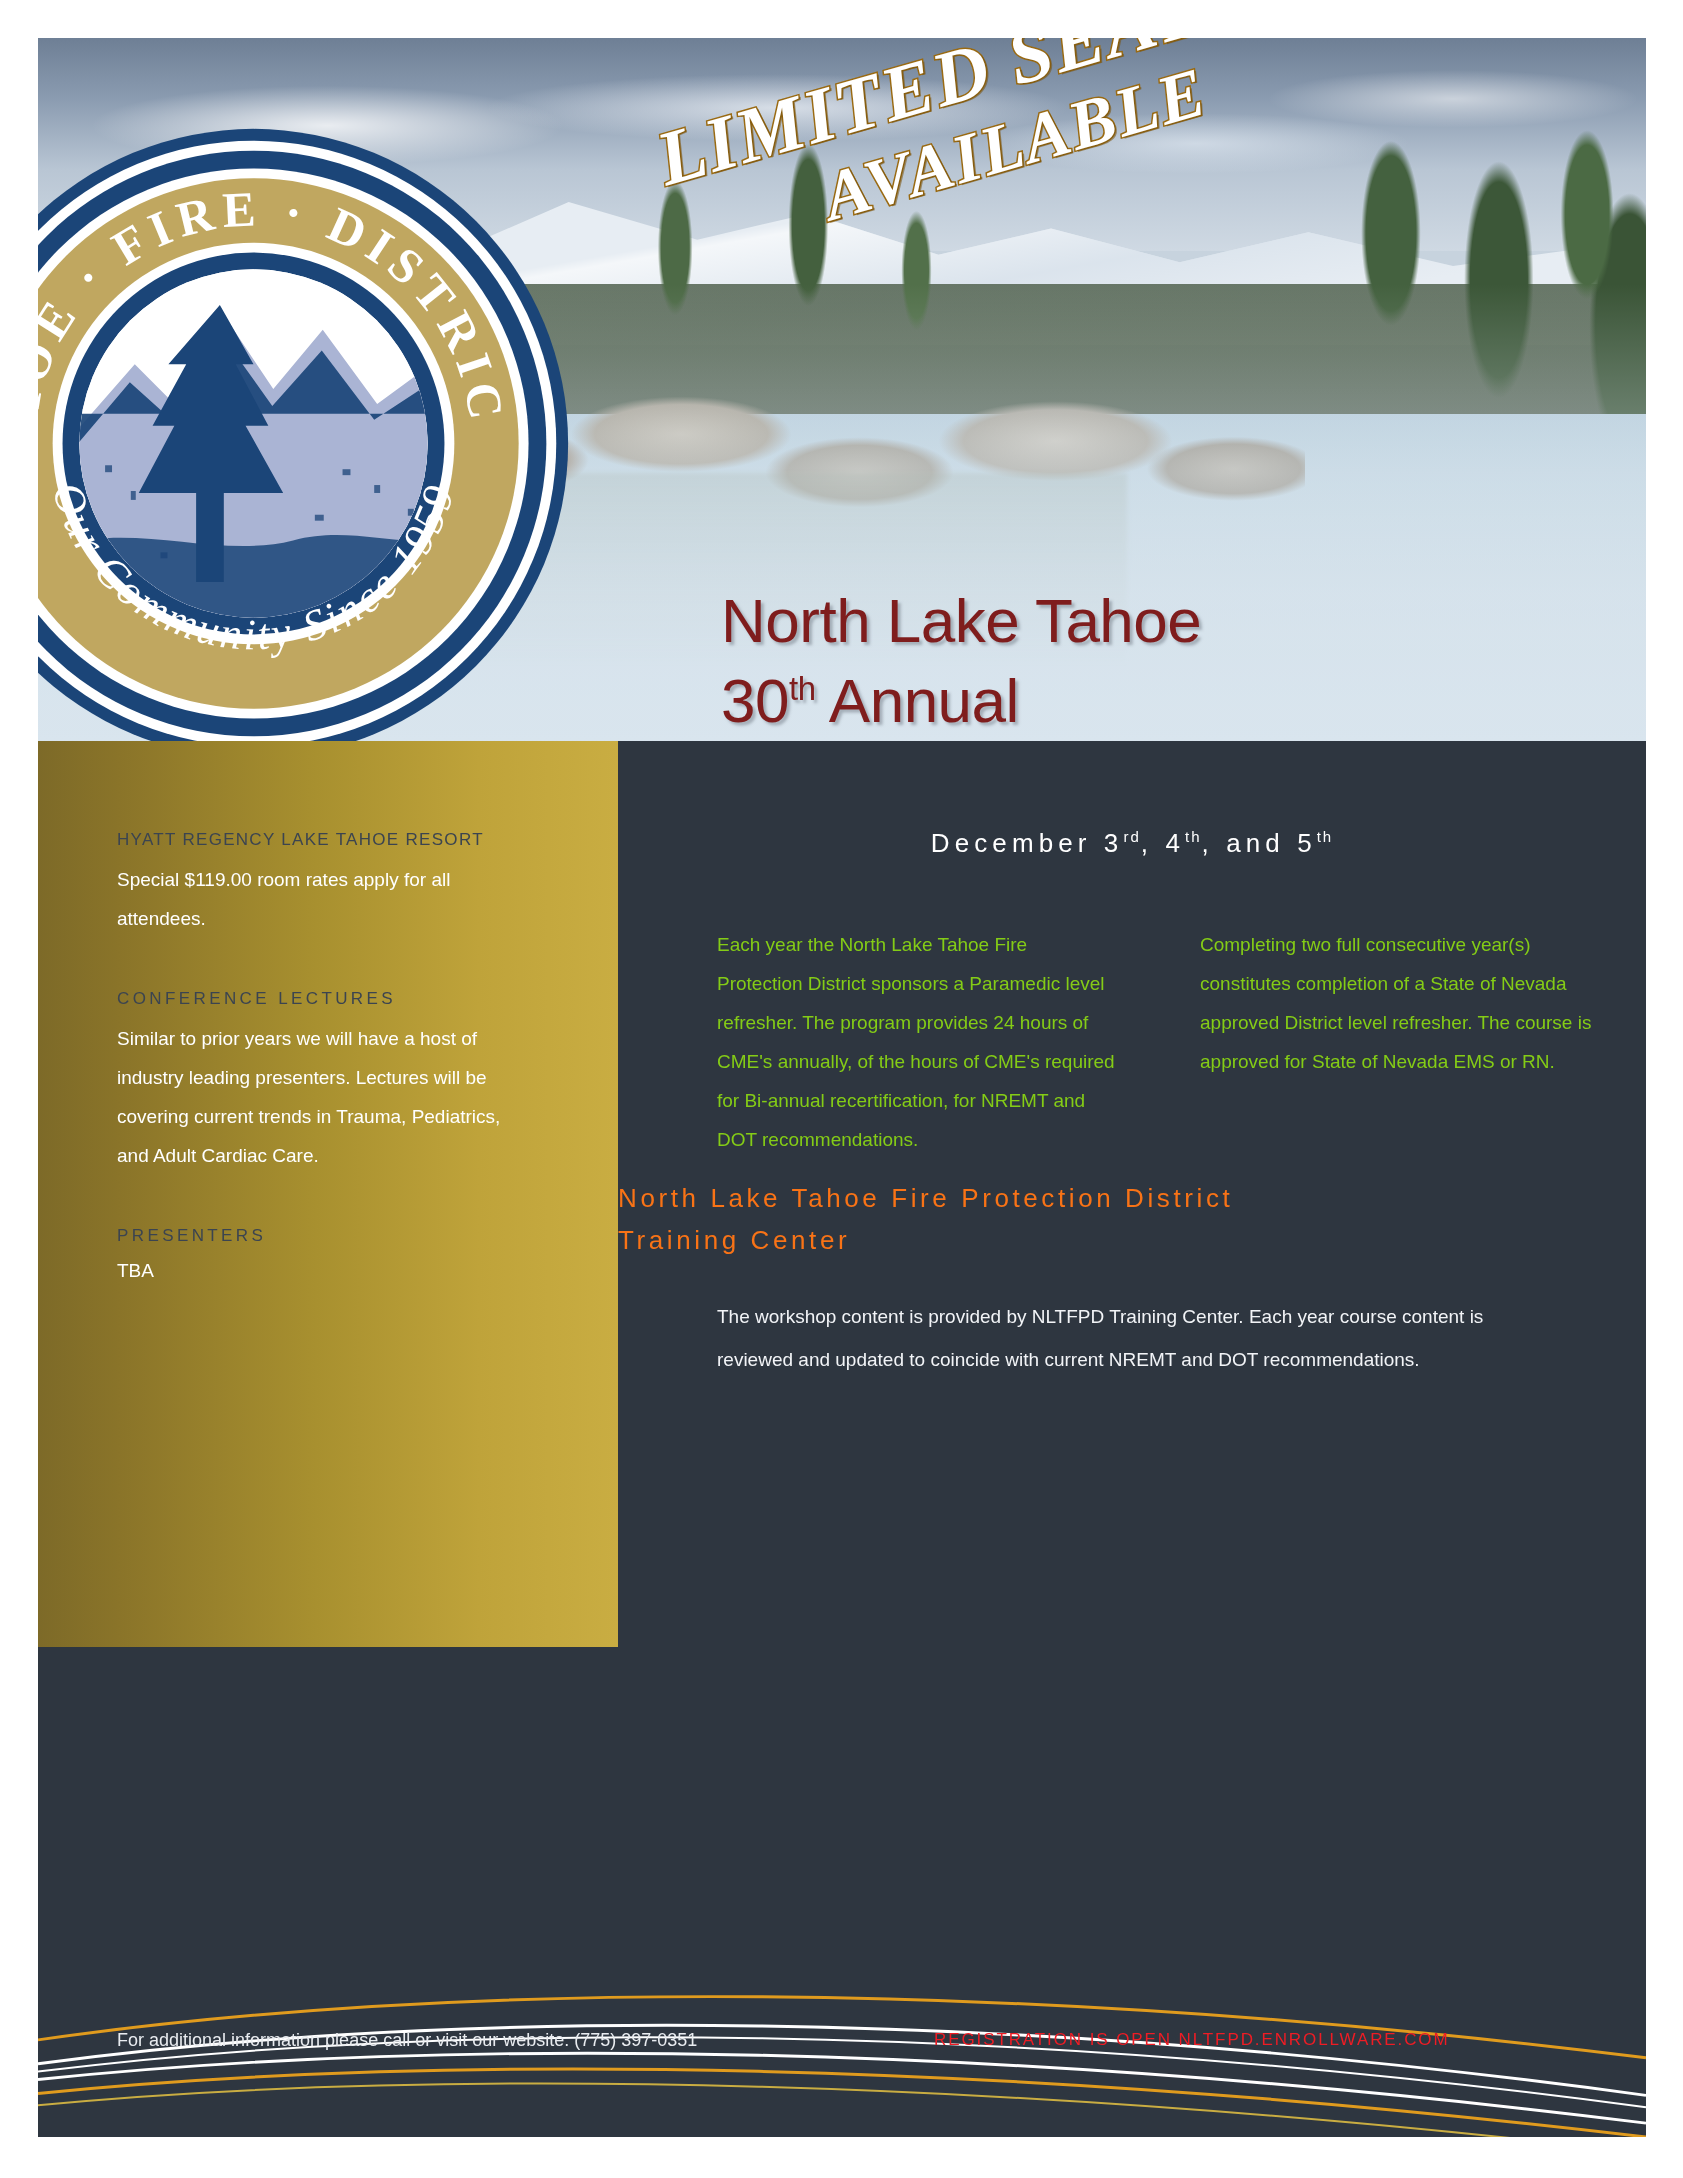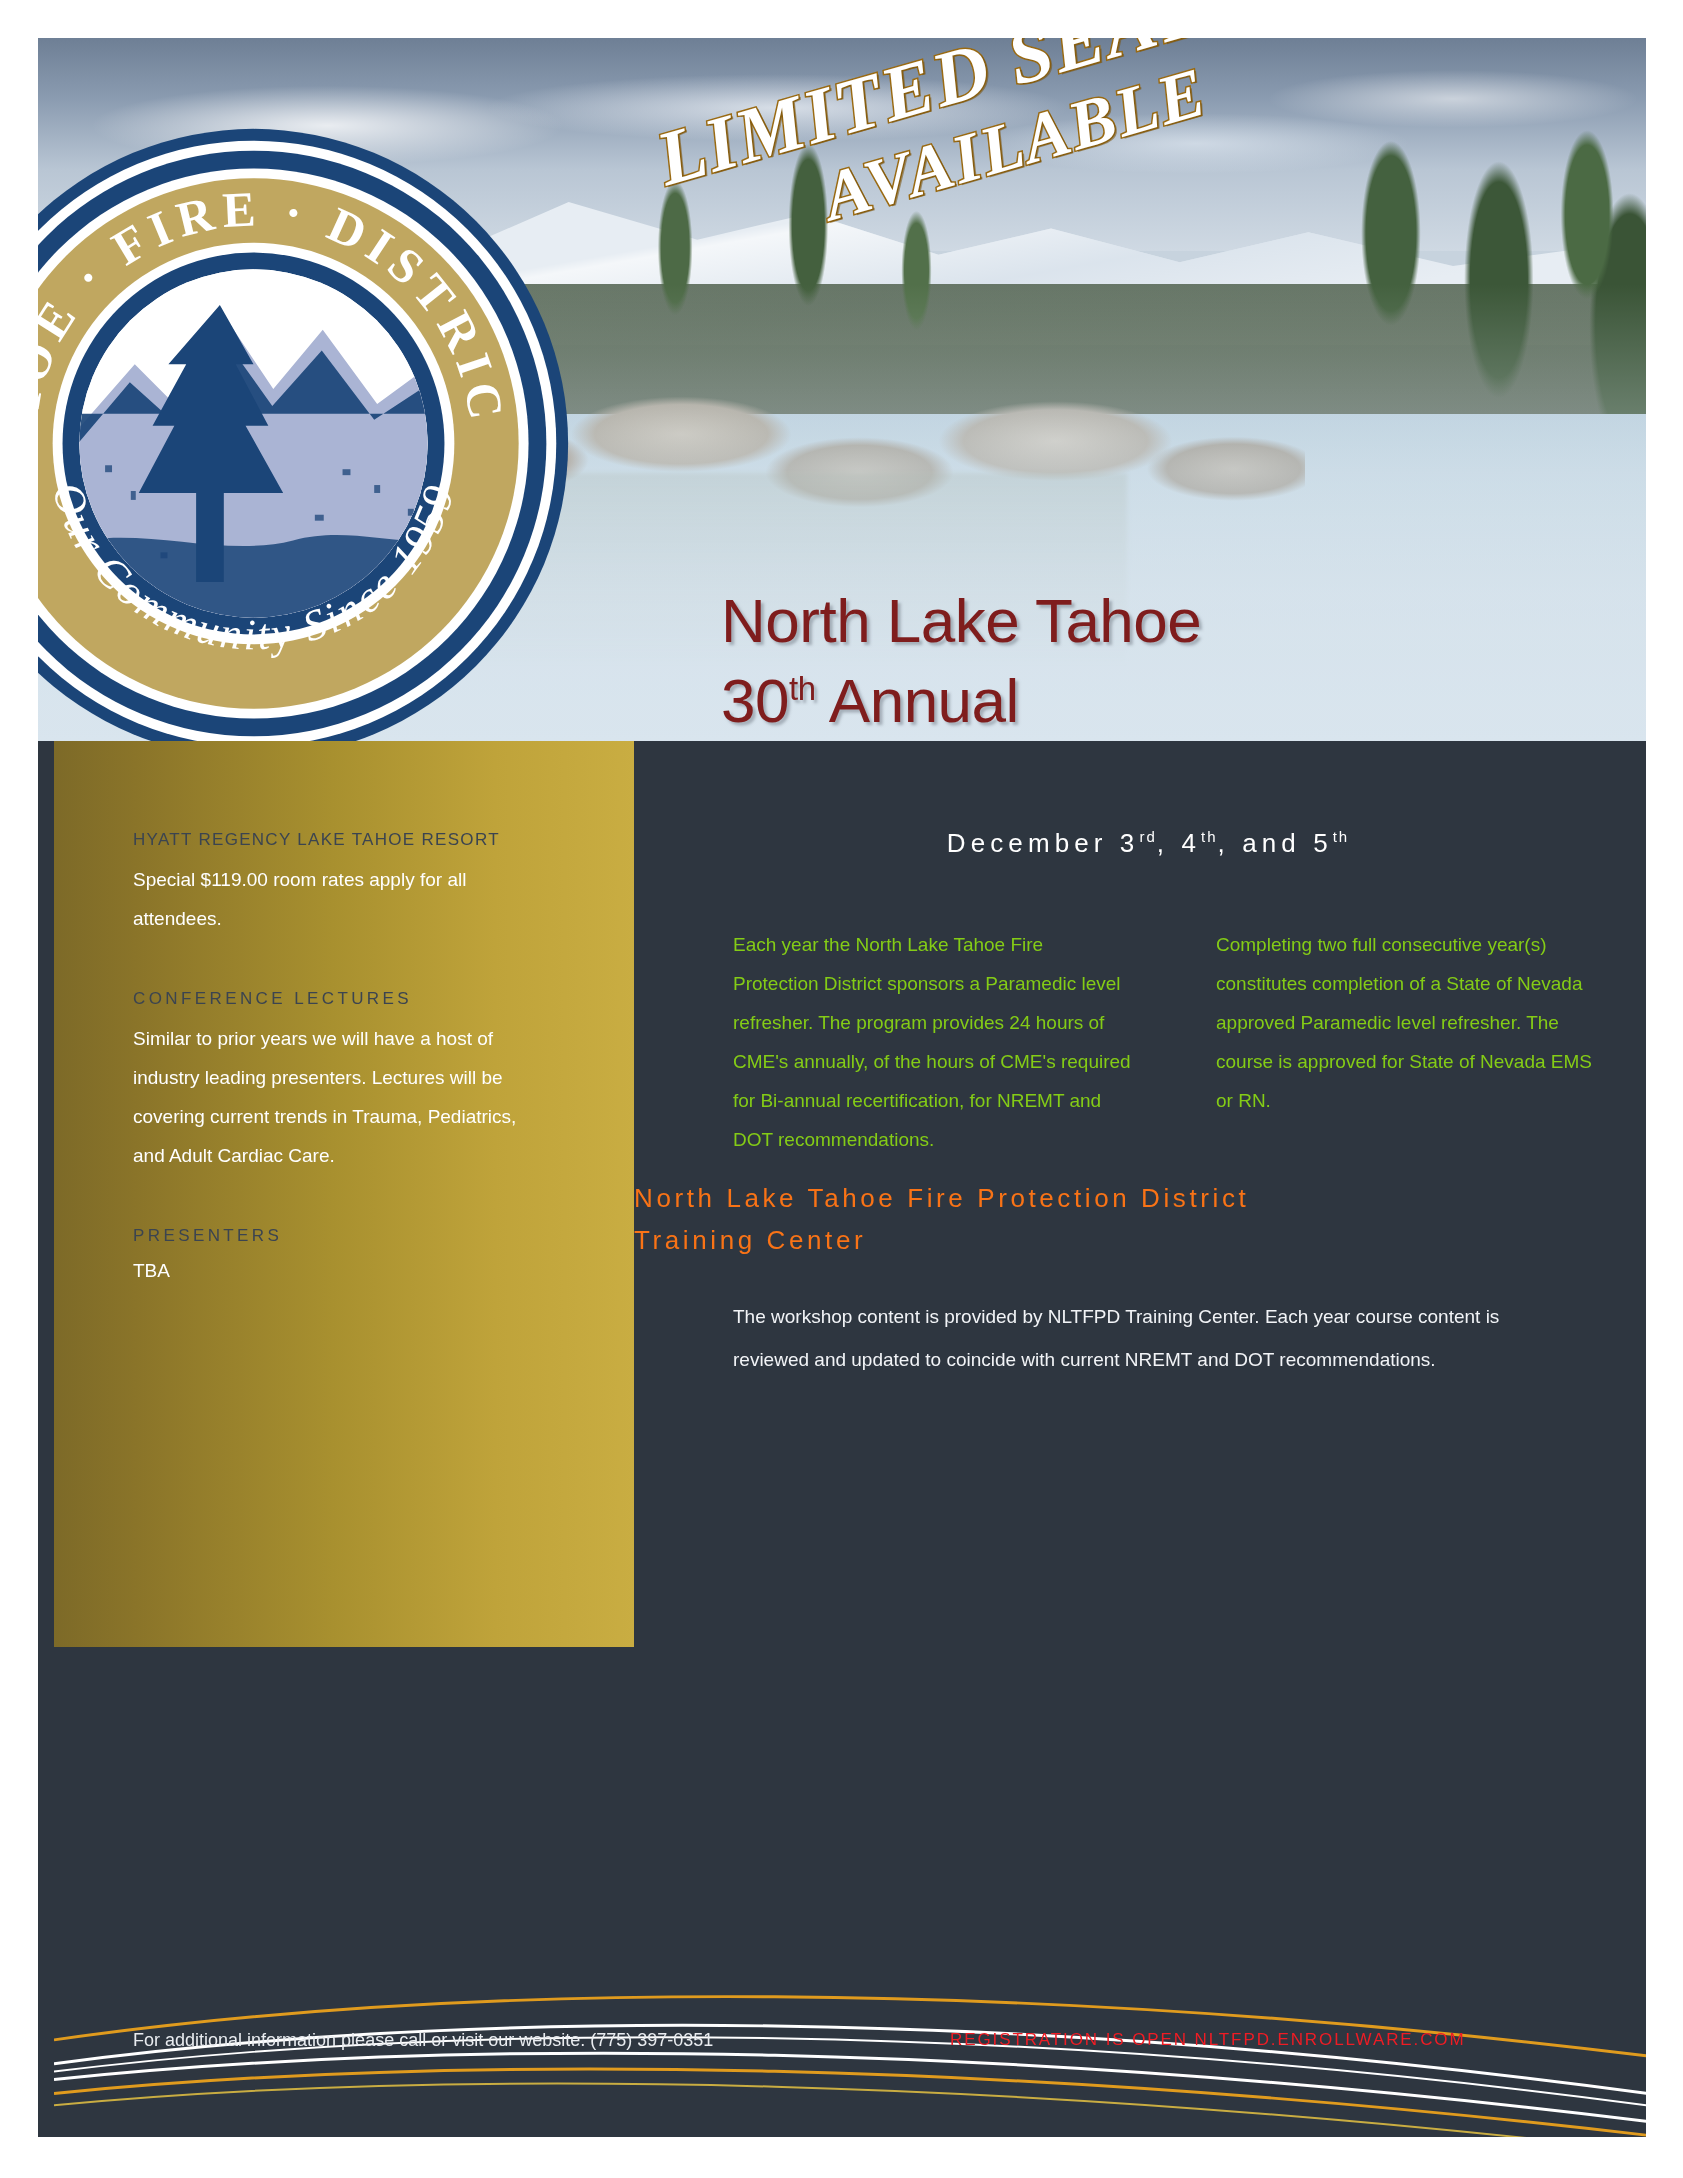--- a/index.html
+++ b/index.html
@@ -155,21 +155,21 @@
   }
   .hero-title sup {
     font-size: 33px;
     vertical-align: super;
     line-height: 0;
   }
 
   
   .body-area {
     position: absolute;
-    left: 16px;
+    left: 0;
     top: 703px;
     width: 1608px;
     height: 1396px;
     background: #2e3640;
     overflow: hidden;
   }
 
   .gold-col {
     position: absolute;
     left: 0; top: 0;
@@ -387,21 +387,21 @@
       </div>
 
       <div class="main-inner">
         <div class="date-line"><span>December </span><span>3</span><sup>rd</sup><span>,  </span><span>4</span><sup>th</sup><span>,  and  </span><span>5</span><sup>th</sup></div>
 
         <div class="cols">
           <div class="col">
             <p>Each year the North Lake Tahoe Fire Protection District sponsors a Paramedic level refresher. The program provides 24 hours of CME's annually, of the hours of CME's required for Bi-annual recertification, for NREMT and DOT recommendations.</p>
           </div>
           <div class="col">
-            <p>Completing two full consecutive year(s) constitutes completion of a State of Nevada approved Paramedic level refresher. The course is approved for State of Nevada EMS or RN.</p>
+            <p>Completing two full consecutive year(s) constitutes completion of a State of Nevada approved District level refresher. The course is approved for State of Nevada EMS or RN.</p>
           </div>
         </div>
 
         <div class="tc-head">
           <div>North Lake Tahoe Fire Protection District</div>
           <div>Training Center</div>
         </div>
 
         <div class="tc-body">The workshop content is provided by NLTFPD Training Center. Each year course content is reviewed and updated to coincide with current NREMT and DOT recommendations.</div>
       </div>

